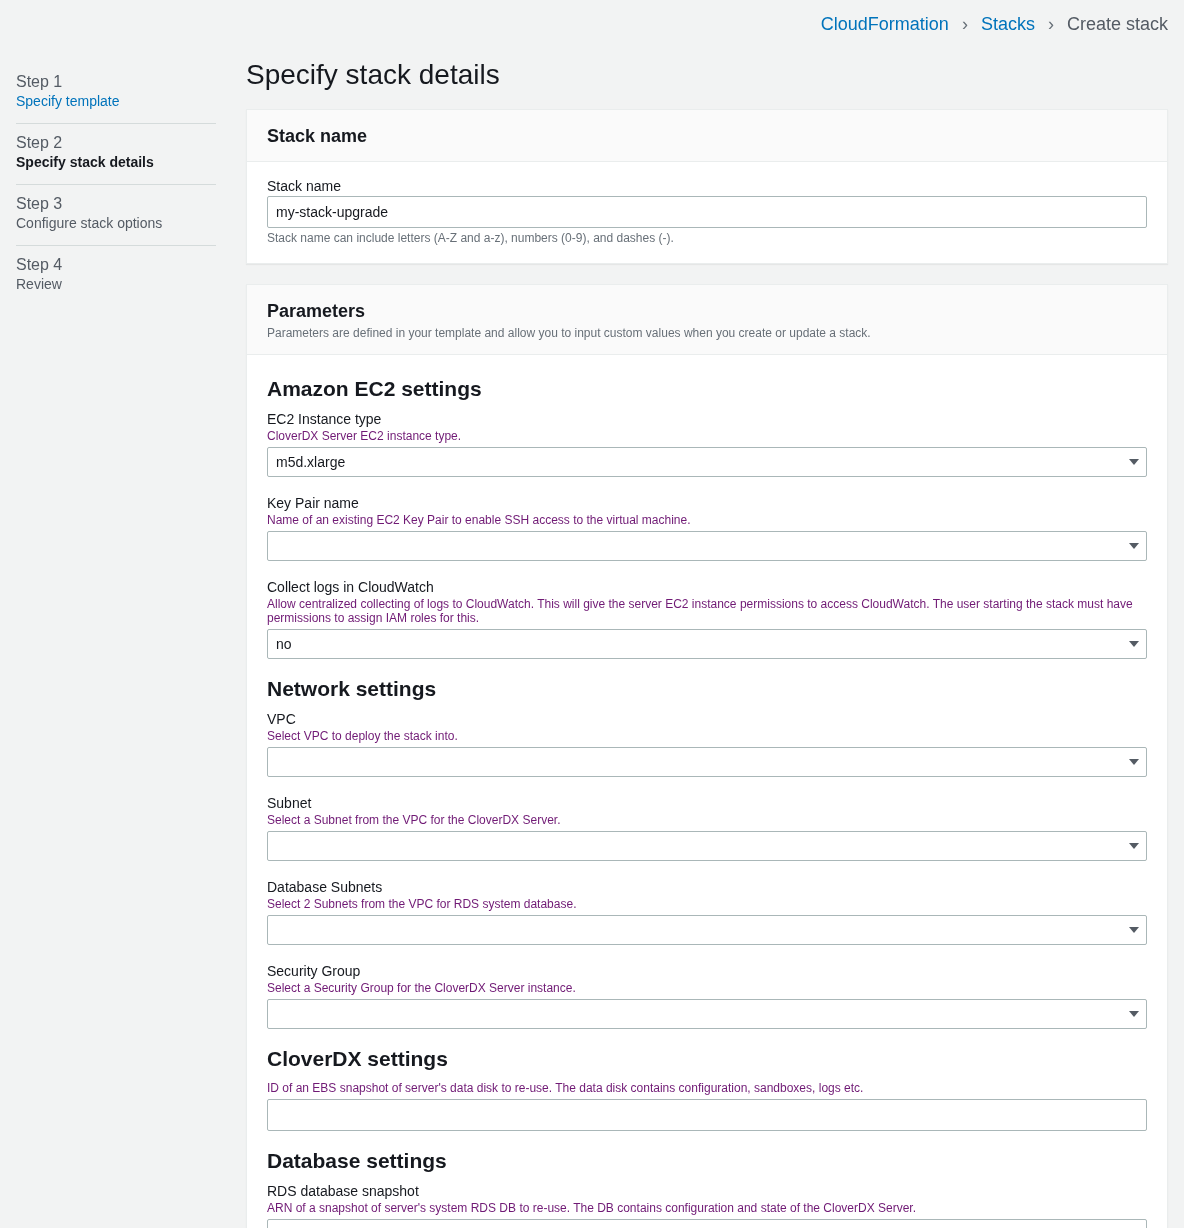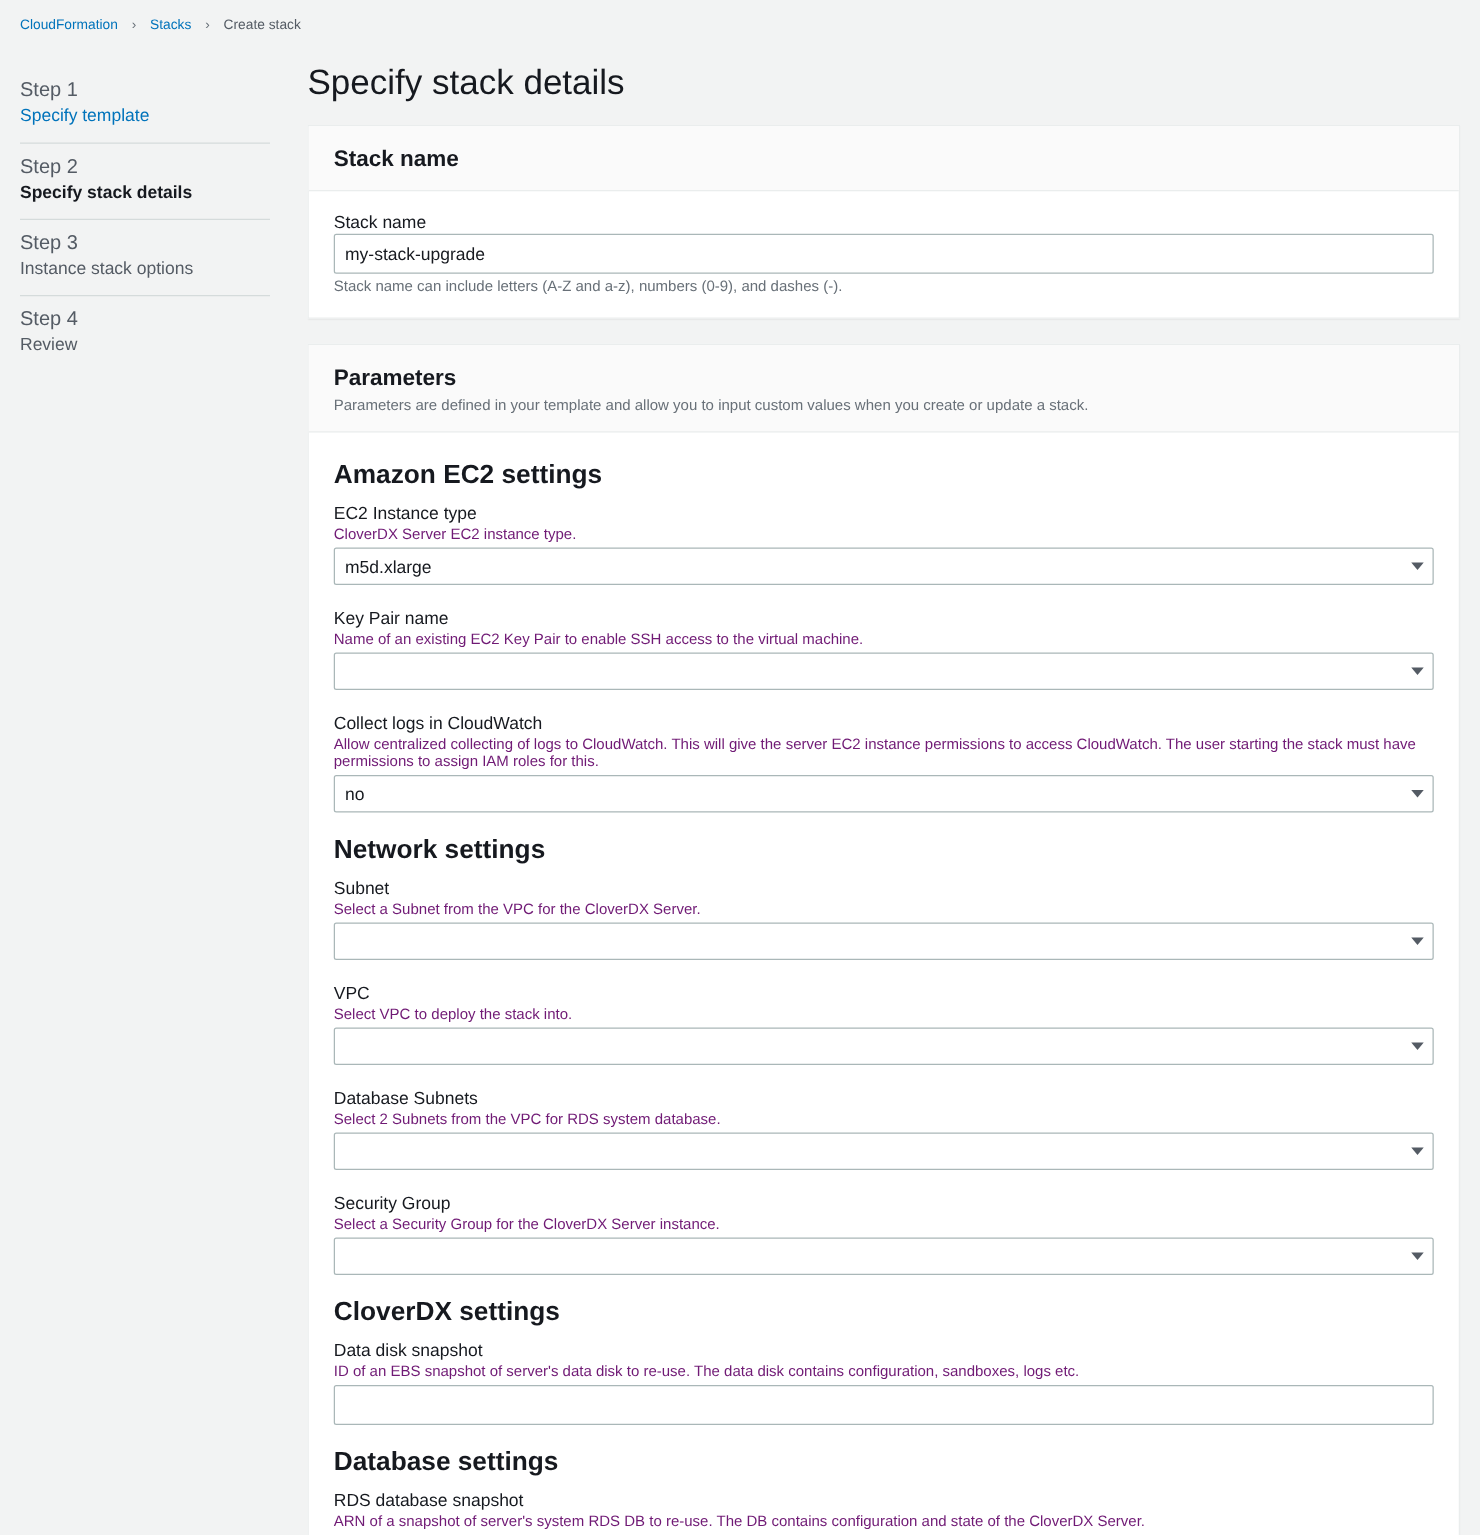--- a/index.html
+++ b/index.html
@@ -3,21 +3,21 @@
 <meta charset="utf-8">
 <style>
 * { box-sizing: border-box; margin: 0; padding: 0; }
 body {
   font-family: "Amazon Ember", "Helvetica Neue", Arial, sans-serif;
   background: #f2f3f3;
   color: #16191f;
   font-size: 14px;
 }
 .container { display: flex; padding: 10px 16px 30px 16px; }
-.breadcrumb { padding: 14px 16px 8px 16px; font-size: 11px; }
+.breadcrumb { padding: 14px 16px 8px 16px; font-size: 18px; text-align: right; }
 .breadcrumb a { color: #0073bb; text-decoration: none; }
 .breadcrumb .sep { color: #687078; margin: 0 8px; }
 .breadcrumb .current { color: #545b64; }
 
 .sidebar { width: 230px; padding-right: 30px; padding-top: 10px; }
 .step { padding: 10px 0 14px 0; border-bottom: 1px solid #d5dbdb; }
 .step:last-child { border-bottom: none; }
 .step-num { font-size: 16px; color: #545b64; margin-bottom: 2px; }
 .step-title { font-size: 14px; color: #545b64; }
 .step-title.link { color: #0073bb; cursor: pointer; }
@@ -74,21 +74,21 @@
     <div class="step">
       <div class="step-num">Step 1</div>
       <div class="step-title link">Specify template</div>
     </div>
     <div class="step">
       <div class="step-num">Step 2</div>
       <div class="step-title active">Specify stack details</div>
     </div>
     <div class="step">
       <div class="step-num">Step 3</div>
-      <div class="step-title">Instance stack options</div>
+      <div class="step-title">Configure stack options</div>
     </div>
     <div class="step">
       <div class="step-num">Step 4</div>
       <div class="step-title">Review</div>
     </div>
   </div>
 
   <div class="main">
     <h1 class="page-title">Specify stack details</h1>
 
@@ -143,42 +143,42 @@
             <div class="select">
                 <span>no</span>
               </div>
             <div class="caret"></div>
           </div>
         </div>
 
         <div class="section-heading mt">Network settings</div>
 
         <div class="field">
+          <div class="label">VPC</div>
+          <div class="hint-above">Select VPC to deploy the stack into.</div>
+          <div class="select-wrap">
+            <div class="select empty">
+                <span></span>
+              </div>
+            <div class="caret"></div>
+          </div>
+        </div>
+
+        <div class="field">
           <div class="label">Subnet</div>
           <div class="hint-above">Select a Subnet from the VPC for the CloverDX Server.</div>
           <div class="select-wrap">
             <div class="select empty">
                 <span></span>
               </div>
             <div class="caret"></div>
           </div>
         </div>
 
         <div class="field">
-          <div class="label">VPC</div>
-          <div class="hint-above">Select VPC to deploy the stack into.</div>
-          <div class="select-wrap">
-            <div class="select empty">
-                <span></span>
-              </div>
-            <div class="caret"></div>
-          </div>
-        </div>
-
-        <div class="field">
           <div class="label">Database Subnets</div>
           <div class="hint-above">Select 2 Subnets from the VPC for RDS system database.</div>
           <div class="select-wrap">
             <div class="select empty">
                 <span></span>
               </div>
             <div class="caret"></div>
           </div>
         </div>
 
@@ -189,21 +189,20 @@
             <div class="select empty">
                 <span></span>
               </div>
             <div class="caret"></div>
           </div>
         </div>
 
         <div class="section-heading mt">CloverDX settings</div>
 
         <div class="field">
-          <div class="label">Data disk snapshot</div>
           <div class="hint-above">ID of an EBS snapshot of server's data disk to re-use. The data disk contains configuration, sandboxes, logs etc.</div>
           <input type="text" class="txt" value="" style="">
         </div>
 
         <div class="section-heading mt">Database settings</div>
 
         <div class="field">
           <div class="label">RDS database snapshot</div>
           <div class="hint-above">ARN of a snapshot of server's system RDS DB to re-use. The DB contains configuration and state of the CloverDX Server.</div>
           <input type="text" class="txt" value="" style="">

